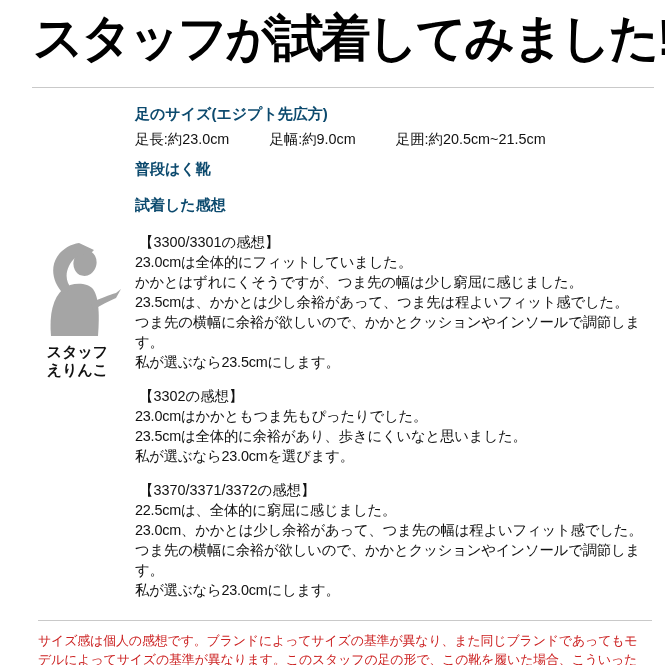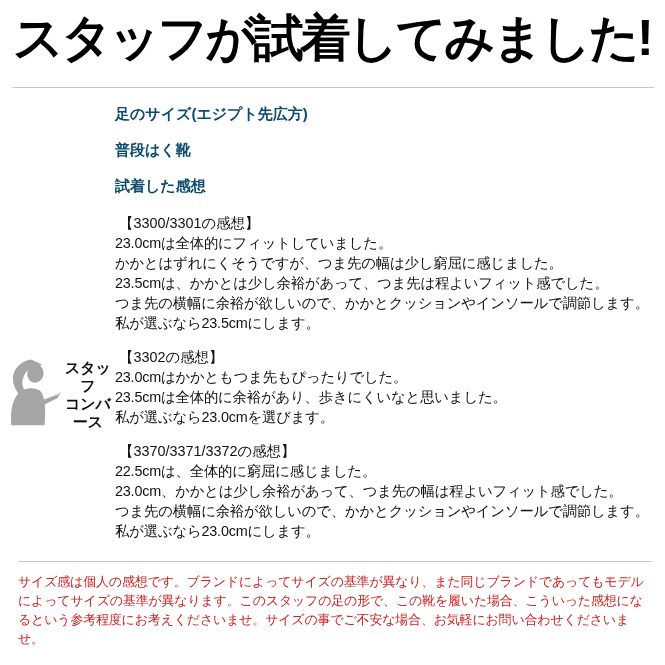--- a/index.html
+++ b/index.html
@@ -4,21 +4,21 @@
 <style>
   * { margin: 0; padding: 0; box-sizing: border-box; }
   html, body { background: #ffffff; }
   body {
     width: 665px;
     height: 665px;
     overflow: hidden;
     font-family: "Liberation Sans", "DejaVu Sans", sans-serif;
     color: #111111;
   }
-  .page { width: 665px; height: 665px; position: relative; }
+  .page { width: 665px; height: 665px; position: relative; padding-left: 20px; }
 
   .title {
     padding: 6px 12px 0 13px;
     font-size: 50px;
     line-height: 64px;
     font-weight: 900;
     letter-spacing: -3px;
     color: #000000;
     white-space: nowrap;
   }
@@ -28,21 +28,21 @@
     height: 0;
   }
   .divider.bottom { margin: 20px 13px 0 18px; }
 
   .main { display: flex; padding-top: 17px; }
 
   .staff-col {
     width: 115px;
     flex: 0 0 115px;
     display: flex;
-    flex-direction: row;
+    flex-direction: column;
     align-items: center;
     padding-top: 137px;
   }
   .staff-name {
     margin-top: 7px;
     font-size: 15px;
     line-height: 18px;
     font-weight: bold;
     text-align: center;
     color: #111111;
@@ -90,27 +90,32 @@
       <svg width="86" height="94" viewBox="0 0 86 94" xmlns="http://www.w3.org/2000/svg">
         <g fill="#a5a5a5">
           <ellipse cx="50" cy="21" rx="11.5" ry="13" transform="rotate(14 50 21)"></ellipse>
           <path d="M16,94 C14,72 18,56 28,47 C36,40 52,40 58,47 C63,54 65,68 63,94 Z"></path>
           <path d="M28,51 C18,41 15,26 22,15 C27,7 36,2 44,1 L59,8 L54,13 C45,11 38,16 34,24 C30,32 31,41 37,47 Z"></path>
           <path d="M56,61 C66,56 74,53 81,51 L86,47 L81,56 C74,59 66,63 58,68 Z"></path>
         </g>
       </svg>
       <div class="staff-name">
         <div>スタッフ</div>
-        <div>コンバース</div>
+        <div>えりんこ</div>
       </div>
     </div>
 
     <div class="content-col">
 
       <div class="red-heading">足のサイズ(エジプト先広方)</div>
+      <div class="inline-row">
+        <span class="gap40">足長:約23.0cm</span>
+        <span class="gap40">足幅:約9.0cm</span>
+        <span>足囲:約20.5cm~21.5cm</span>
+      </div>
 
       <div class="spacer-sm"></div>
       <div class="red-heading">普段はく靴</div>
 
       <div class="spacer-sm"></div>
       <div class="red-heading">試着した感想</div>
 
       <div class="feedback-section" style="margin-top:18px">
         <div class="model-title">【3300/3301の感想】</div>
         <div class="feedback-line">23.0cmは全体的にフィットしていました。</div>

